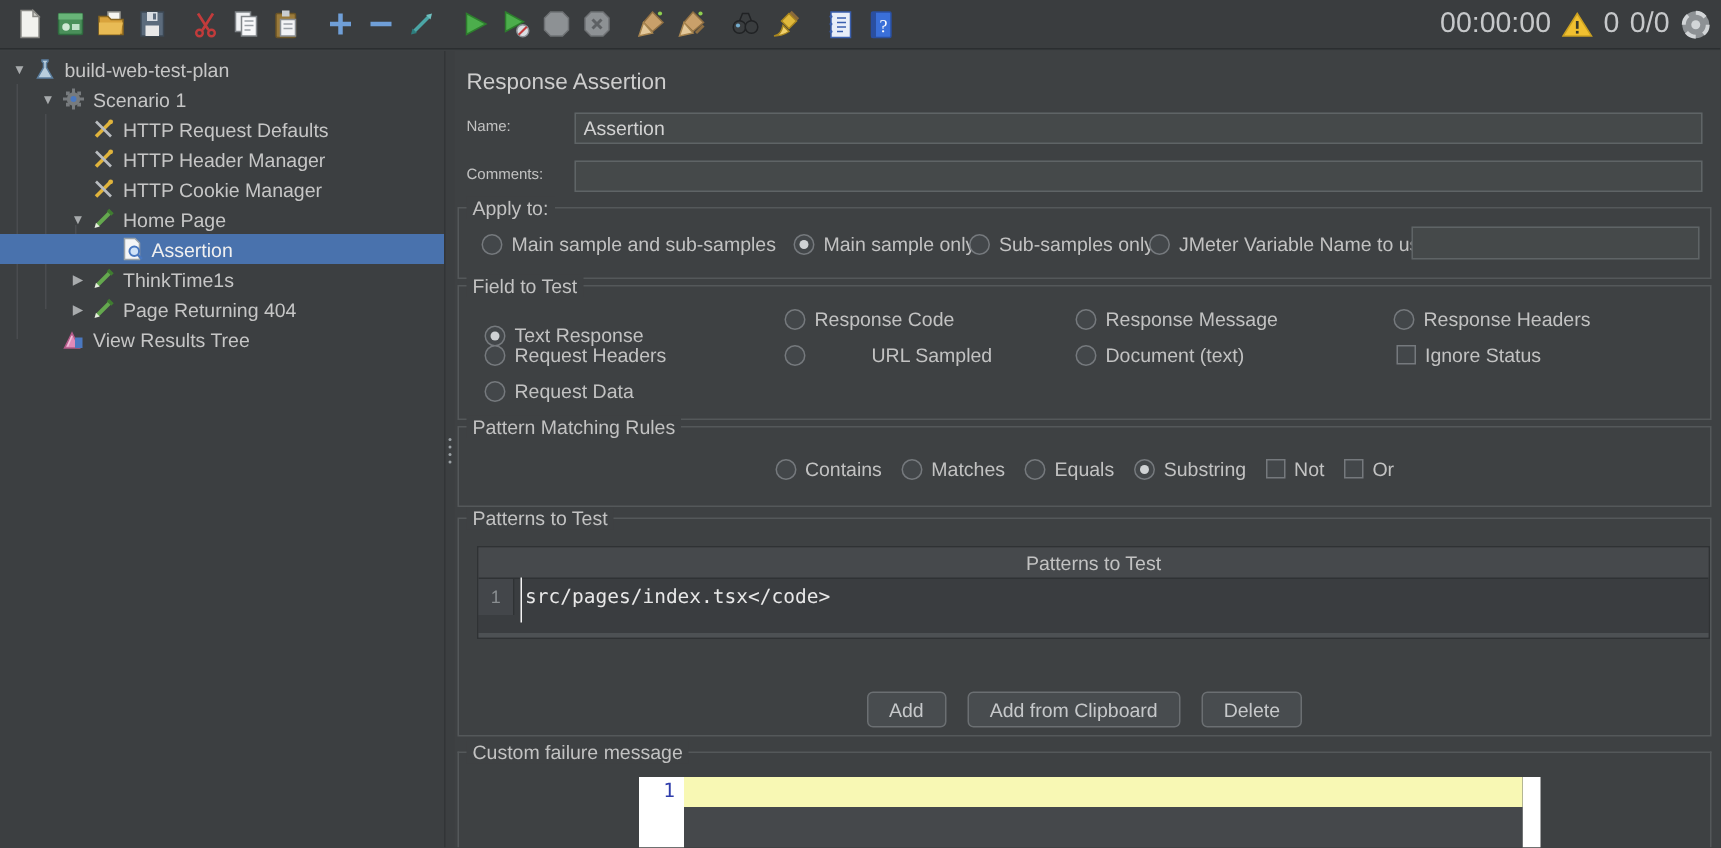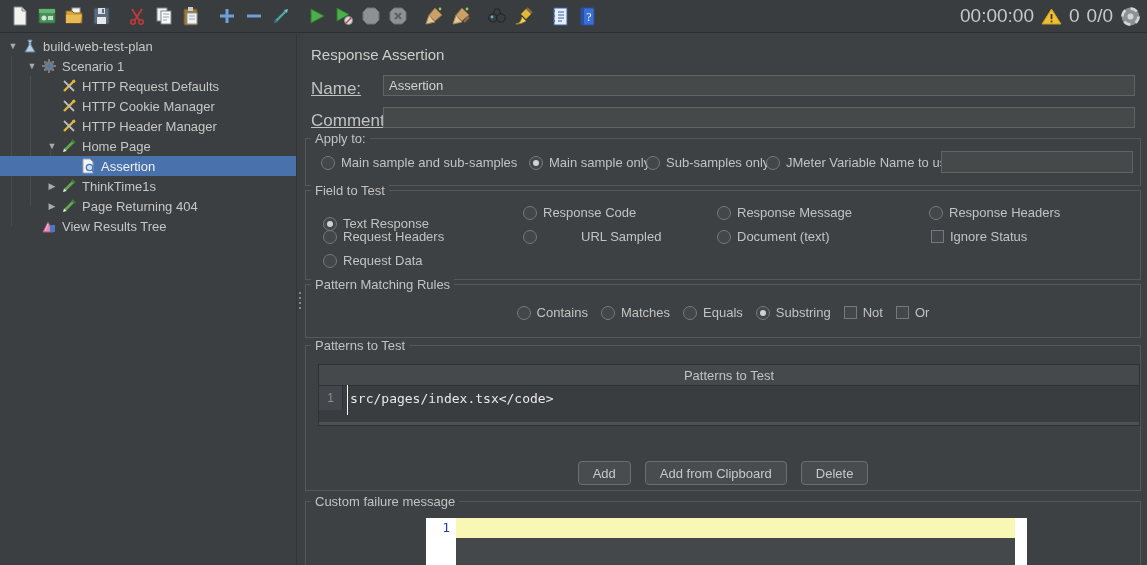--- a/index.html
+++ b/index.html
@@ -27,21 +27,21 @@
   
   .guide { position:absolute; width:1px; background:#5a5e61; opacity:.45; }
   .trow { position:relative; height:20px; display:flex; align-items:center; font-size:13px; color:#c6c6c6; white-space:nowrap; }
   .trow.selected { background:#4972ad; color:#f0f0f0; }
   .tarrow { width:18px; text-align:center; font-size:9px; color:#a8abad; flex:0 0 auto; }
   .ticon { width:18px; height:16px; flex:0 0 auto; display:flex; align-items:center; }
   .tlabel { padding-left:3px; }
 
   
   .ptitle { position:absolute; left:8px; top:12px; font-size:15px; color:#cdcdcd; }
-  .flabel { position:absolute; font-size:17px; color:#c2c2c2;text-decoration:underline; }
+  .flabel { position:absolute; font-size:10px; color:#c2c2c2; }
   .tinput { position:absolute; height:21px; background:#45494a; border:1px solid #5f6466;
             color:#d2d2d2; font-size:13px; padding:0 5px; font-family:"Liberation Sans",sans-serif; }
   .grp { position:absolute; border:1px solid #54585a; }
   .grp .legend { position:absolute; top:-8px; left:5px; background:#3e4143; padding:0 4px; font-size:13px; color:#c2c2c2; }
   .opt { position:absolute; display:flex; align-items:center; gap:6px; font-size:13px; color:#c2c2c2; white-space:nowrap; }
   .radio { width:14px; height:14px; border-radius:50%; background:#43474a; border:1px solid #75797d;
            display:inline-flex; align-items:center; justify-content:center; flex:0 0 auto; }
   .radio.sel::after { content:""; width:6px; height:6px; border-radius:50%; background:#cfd2d4; }
   .check { width:13px; height:13px; background:#43474a; border:1px solid #75797d; flex:0 0 auto; }
 
@@ -295,32 +295,32 @@
       </div>
       <div class="trow" style="padding-left:43px">
         <span class="tarrow"></span>
         <span class="ticon">
             <svg width="16" height="16">
               <path d="M3 13L13 3" stroke="#e0b43c" stroke-width="2.4" fill="none"></path>
               <path d="M3 3l10 10" stroke="#b8bcc0" stroke-width="1.8" fill="none"></path>
               <circle cx="12.8" cy="3.2" r="1.6" fill="#e0b43c"></circle>
             </svg>
           </span>
-        <span class="tlabel">HTTP Cookie Manager</span>
+        <span class="tlabel">HTTP Header Manager</span>
       </div>
       <div class="trow" style="padding-left:43px">
         <span class="tarrow"></span>
         <span class="ticon">
             <svg width="16" height="16">
               <path d="M3 13L13 3" stroke="#e0b43c" stroke-width="2.4" fill="none"></path>
               <path d="M3 3l10 10" stroke="#b8bcc0" stroke-width="1.8" fill="none"></path>
               <circle cx="12.8" cy="3.2" r="1.6" fill="#e0b43c"></circle>
             </svg>
           </span>
-        <span class="tlabel">HTTP Header Manager</span>
+        <span class="tlabel">HTTP Cookie Manager</span>
       </div>
       <div class="trow" style="padding-left:43px">
         <span class="tarrow">▼</span>
         <span class="ticon">
             <svg width="16" height="16">
               <path d="M4 12L12 4" stroke="#64a84e" stroke-width="2.6" fill="none"></path>
               <path d="M2 14l3.5-1-2.5-2.5z" fill="#e8f0e0"></path>
               <path d="M11 2l3 3" stroke="#3f7d30" stroke-width="2.2" fill="none"></path>
             </svg>
           </span>

